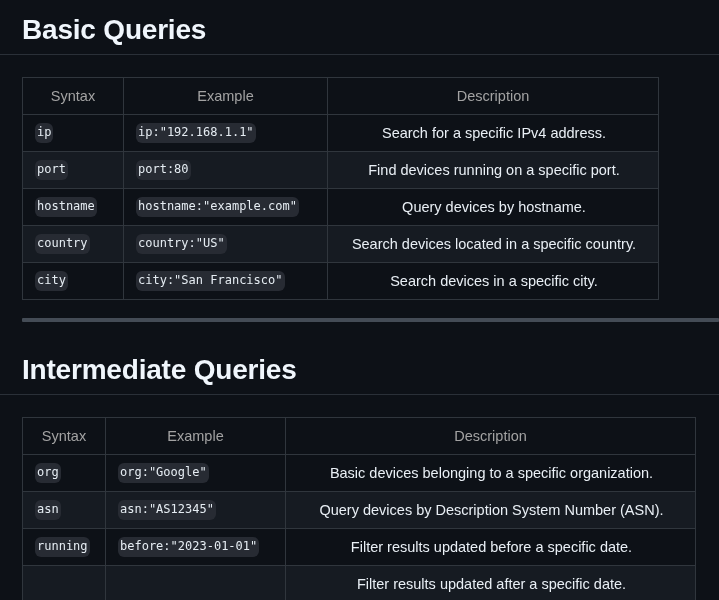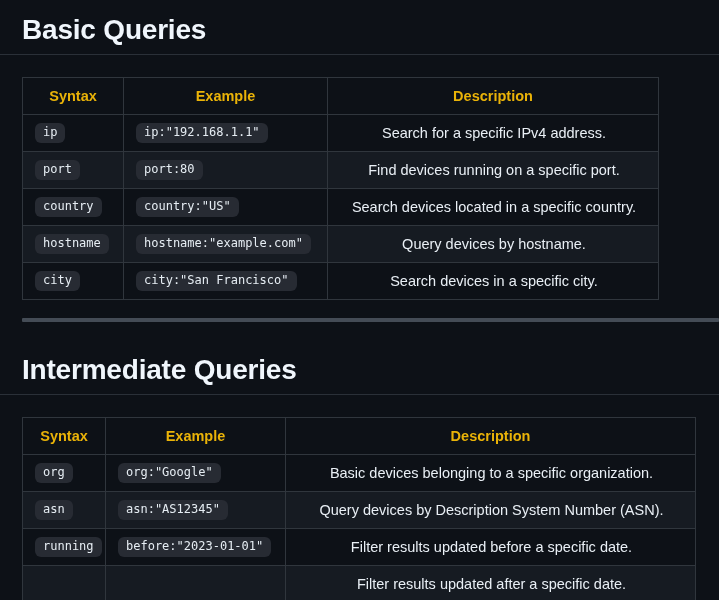--- a/index.html
+++ b/index.html
@@ -61,23 +61,23 @@
   table.query-table th,
   table.query-table td {
     border: 1px solid #30363d;
     padding: 0 12px;
     height: 36px;
     vertical-align: middle;
     background: #0d1117;
   }
   table.query-table th {
     text-align: center;
-    font-weight: bold;
+    font-weight: normal;
     font-size: 14.5px;
-    color: #eab308;
+    color: #a3a3a3;
     height: 36px;
   }
   table.query-table tbody tr:nth-child(even) td {
     background: #161b22;
   }
   table.query-table td.c-desc {
     text-align: center;
     font-size: 14.5px;
     color: #e9eff5;
     padding-left: 14px;
@@ -86,21 +86,21 @@
   table.query-table td.c-example {
     text-align: left;
     padding-left: 12px;
   }
   code.chip {
     font-family: "DejaVu Sans Mono", "Liberation Mono", monospace;
     font-size: 12px;
     background: #272b33;
     color: #e6edf3;
     border-radius: 6px;
-    padding: 3px 8px;
+    padding: 3px 2px;
     white-space: nowrap;
     display: inline-block;
     line-height: 1.15;
   }
   
   .t1 col.w1 { width: 101px; }
   .t1 col.w2 { width: 204px; }
   .t1 col.w3 { width: 331px; }
   
   .t2 col.w1 { width: 83px; }
@@ -135,28 +135,28 @@
         <td class="c-syntax"><code class="chip">ip</code></td>
         <td class="c-example"><code class="chip">ip:"192.168.1.1"</code></td>
         <td class="c-desc">Search for a specific IPv4 address.</td>
       </tr>
       <tr>
         <td class="c-syntax"><code class="chip">port</code></td>
         <td class="c-example"><code class="chip">port:80</code></td>
         <td class="c-desc">Find devices running on a specific port.</td>
       </tr>
       <tr>
+        <td class="c-syntax"><code class="chip">hostname</code></td>
+        <td class="c-example"><code class="chip">hostname:"example.com"</code></td>
+        <td class="c-desc">Query devices by hostname.</td>
+      </tr>
+      <tr>
         <td class="c-syntax"><code class="chip">country</code></td>
         <td class="c-example"><code class="chip">country:"US"</code></td>
         <td class="c-desc">Search devices located in a specific country.</td>
-      </tr>
-      <tr>
-        <td class="c-syntax"><code class="chip">hostname</code></td>
-        <td class="c-example"><code class="chip">hostname:"example.com"</code></td>
-        <td class="c-desc">Query devices by hostname.</td>
       </tr>
       <tr>
         <td class="c-syntax"><code class="chip">city</code></td>
         <td class="c-example"><code class="chip">city:"San Francisco"</code></td>
         <td class="c-desc">Search devices in a specific city.</td>
       </tr>
     </tbody>
   </table>
 
   <div class="spacer-md"></div>

